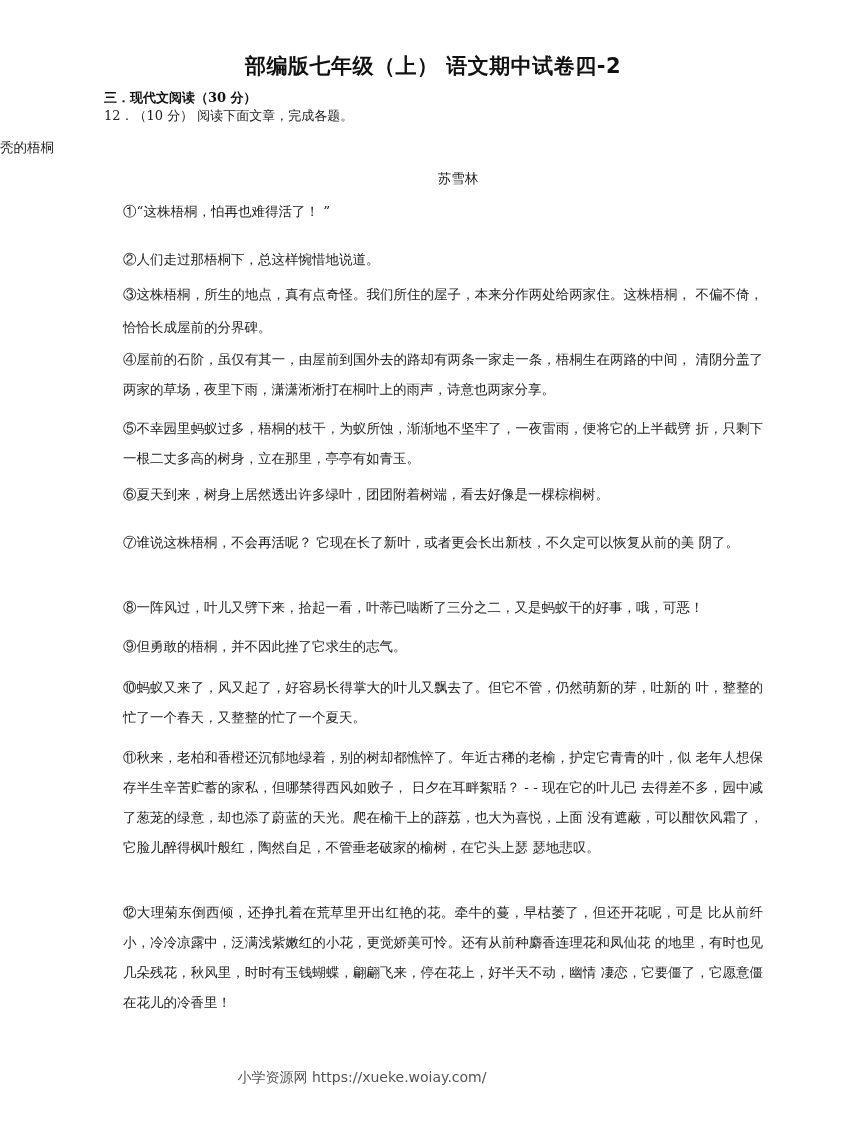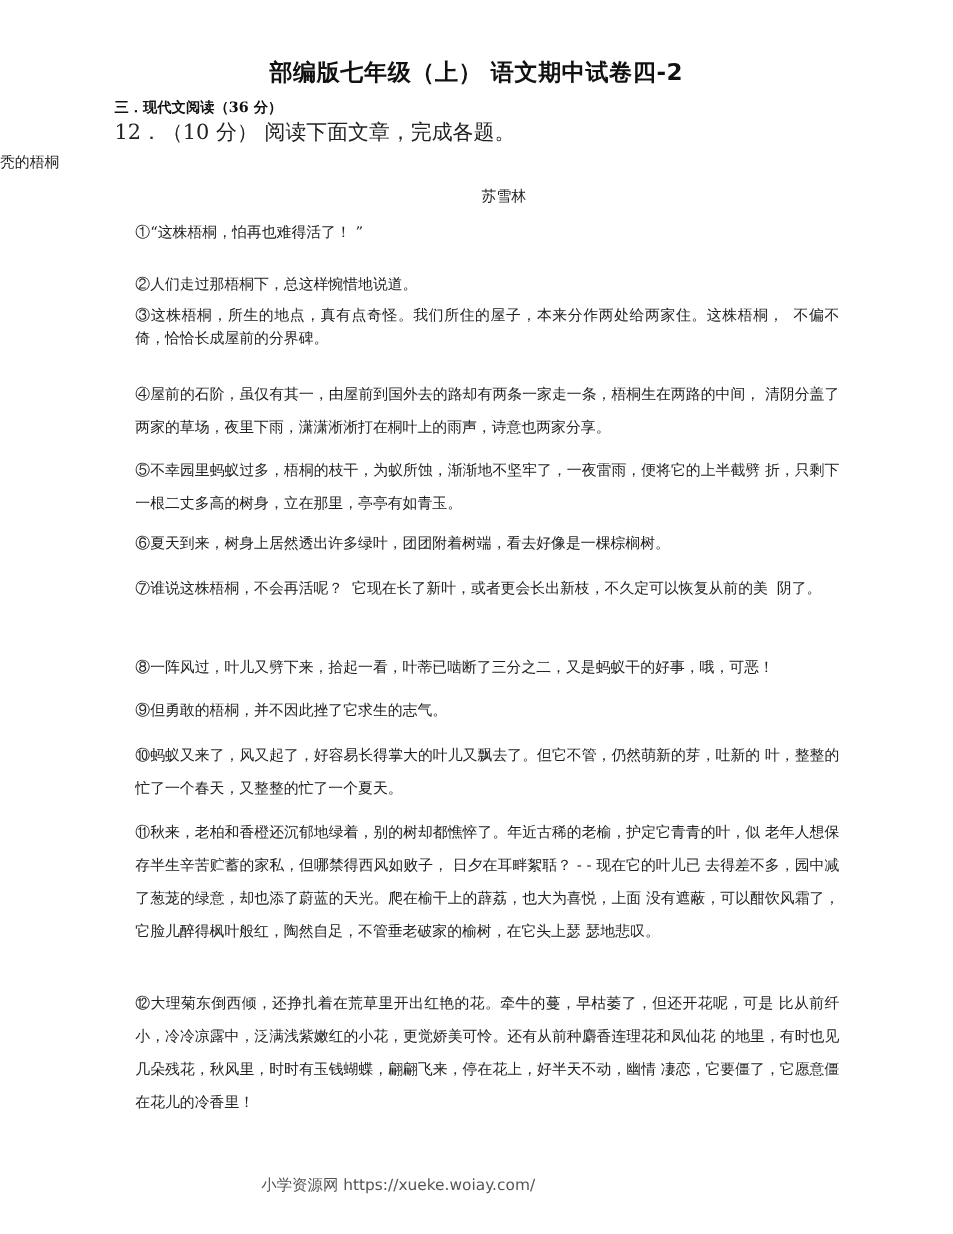--- a/index.html
+++ b/index.html
@@ -32,21 +32,21 @@
       top: 89px;
       left: 104px;
       font-weight: bold;
       font-size: 13px;
       color: #111;
     }
     .question-line {
       position: absolute;
       top: 107px;
       left: 104px;
-      font-size: 19px;
+      font-size: 13px;
       color: #222;
     }
     .article-title {
       position: absolute;
       top: 139px;
       left: 0;
       width: 866px;
       text-align: left;
       font-size: 13.5px;
       color: #222;
@@ -65,43 +65,42 @@
       position: absolute;
       left: 123px;
       width: 640px;
       font-size: 13.5px;
       line-height: 23px;
       color: #222;
       text-align: justify;
       text-align-last: left;
     }
     .para.tight {
-      line-height: 21px;
-      font-family: Liberation Mono, monospace;
+      line-height: 33px;
     }
     .para.loose {
       line-height: 30px;
     }
     .footer {
       position: absolute;
       top: 1069px;
       left: 0;
       width: 724px;
       text-align: center;
       font-family: "DejaVu Sans", "Liberation Sans", sans-serif;
       font-size: 14px;
       color: #555;
     }
   </style>
 </head>
 <body>
 
 <div>
   <div class="page-title">部编版七年级（上） 语文期中试卷四-2</div>
-  <div class="section-heading">三．现代文阅读（36  分）</div>
+  <div class="section-heading">三．现代文阅读（30  分）</div>
   <div class="question-line">12．（10  分）  阅读下面文章，完成各题。</div>
 
   <div class="article-title">秃的梧桐</div>
   <div class="article-author">苏雪林</div>
 
   <div class="para" style="top:200px;">①“这株梧桐，怕再也难得活了！  ”</div>
   <div class="para" style="top:238px;margin-top:10px;">②人们走过那梧桐下，总这样惋惜地说道。</div>
   <div class="para tight" style="top:278px;">③这株梧桐，所生的地点，真有点奇怪。我们所住的屋子，本来分作两处给两家住。这株梧桐， 不偏不倚，恰恰长成屋前的分界碑。</div>
   <div class="para loose" style="top:344px;">④屋前的石阶，虽仅有其一，由屋前到国外去的路却有两条一家走一条，梧桐生在两路的中间， 清阴分盖了两家的草场，夜里下雨，潇潇淅淅打在桐叶上的雨声，诗意也两家分享。</div>
   <div class="para loose" style="top:413px;">⑤不幸园里蚂蚁过多，梧桐的枝干，为蚁所蚀，渐渐地不坚牢了，一夜雷雨，便将它的上半截劈  折，只剩下一根二丈多高的树身，立在那里，亭亭有如青玉。</div>

